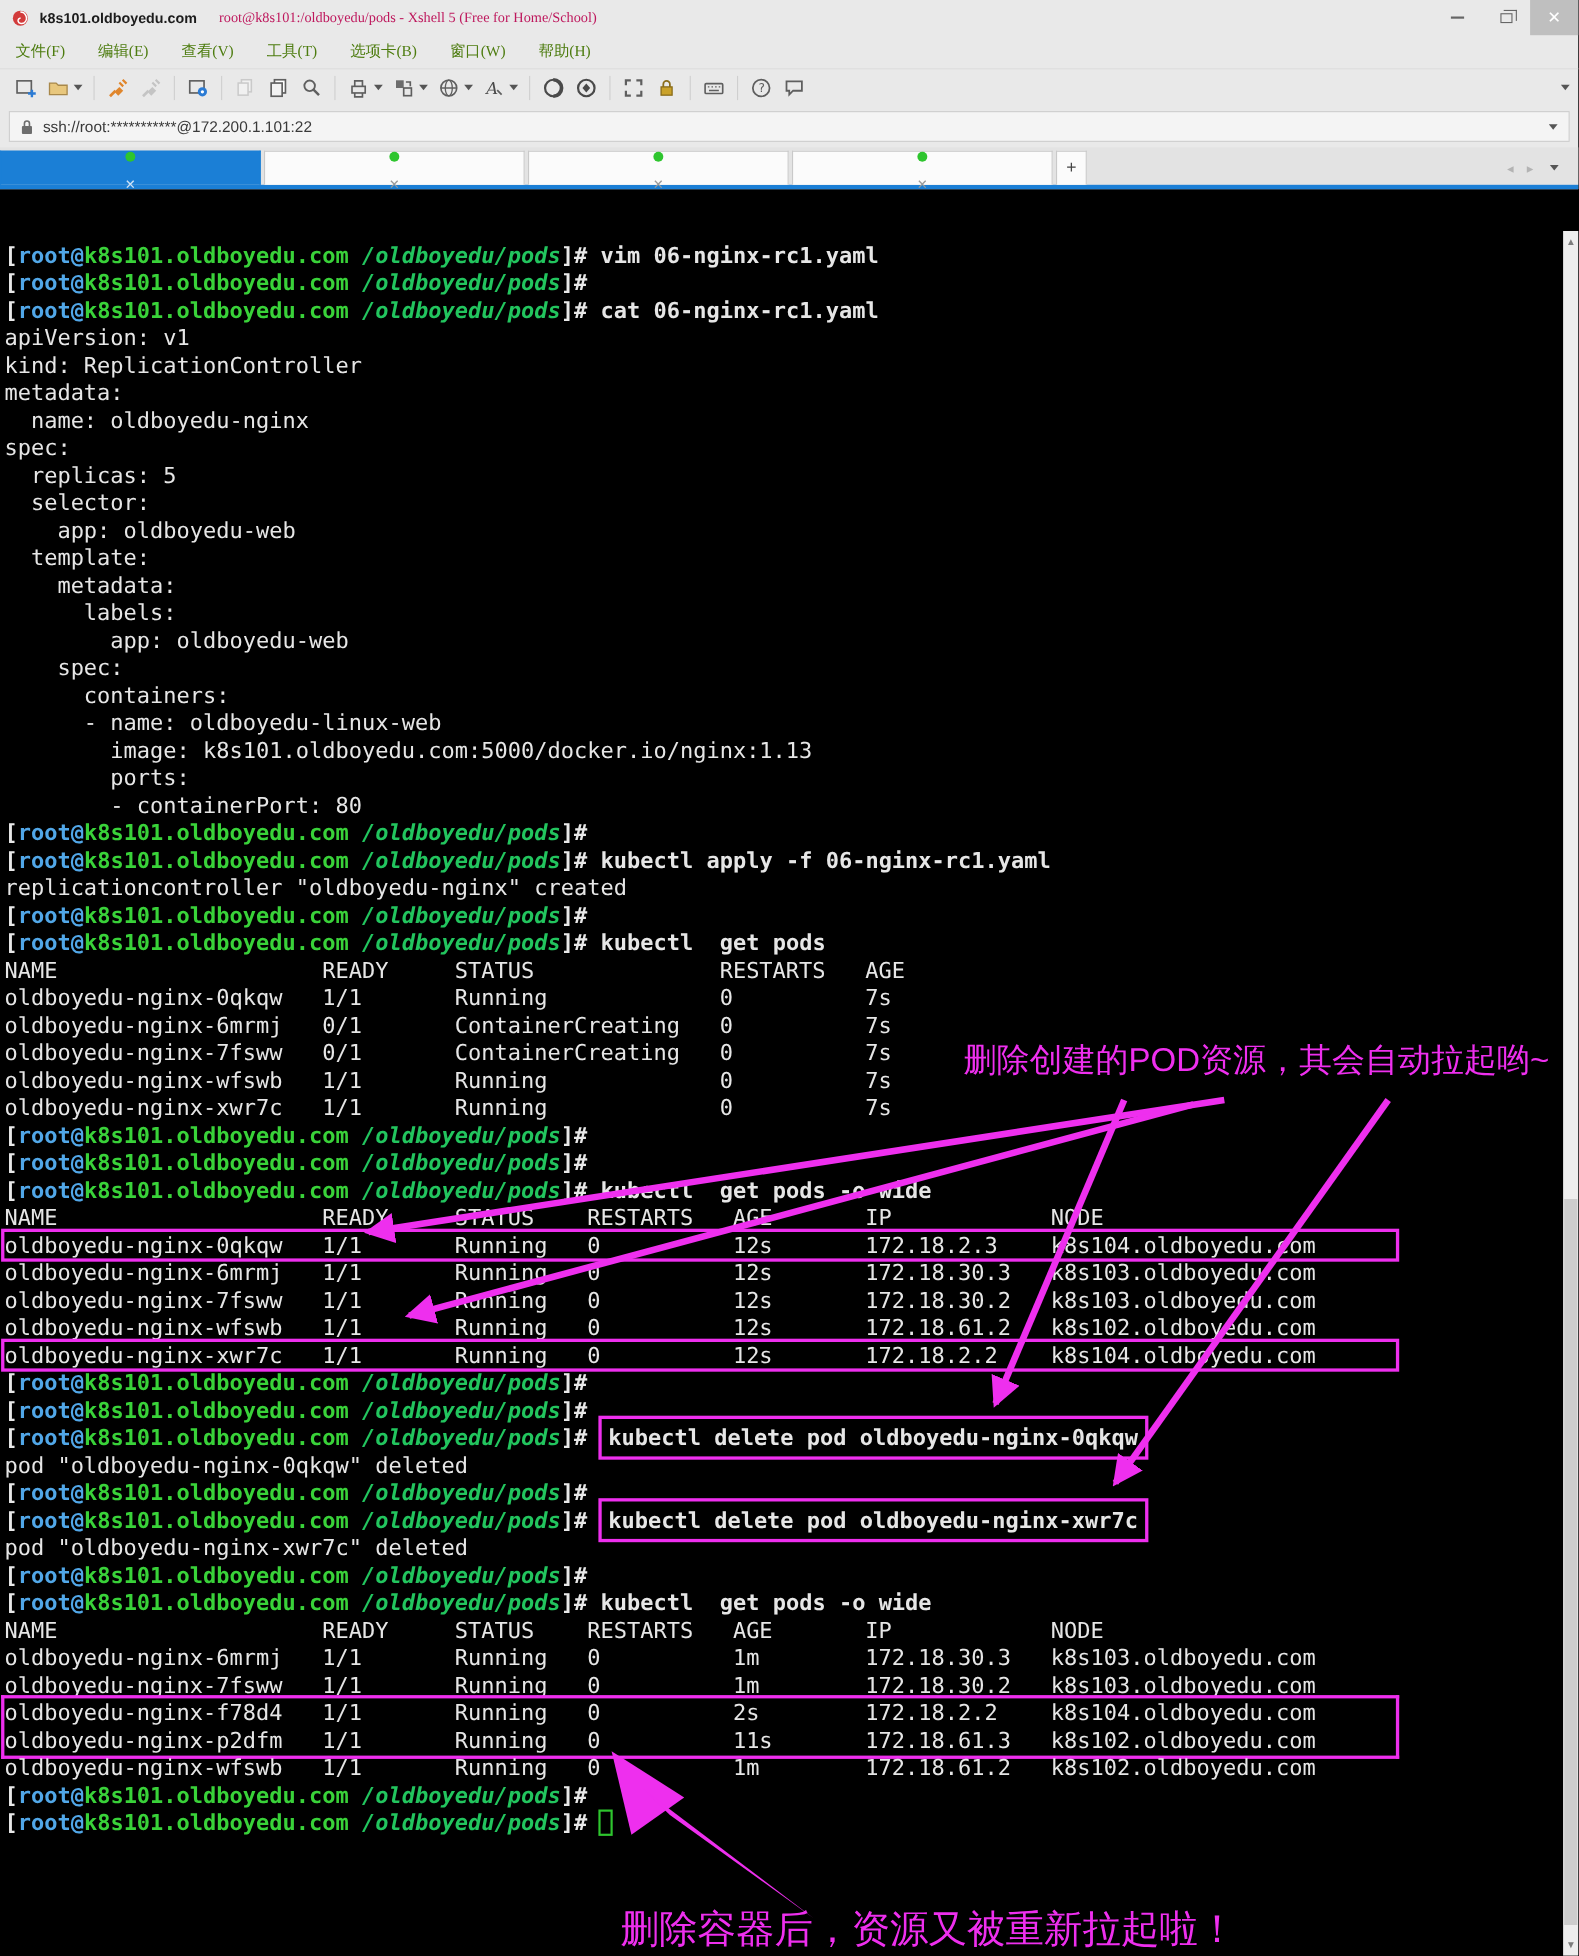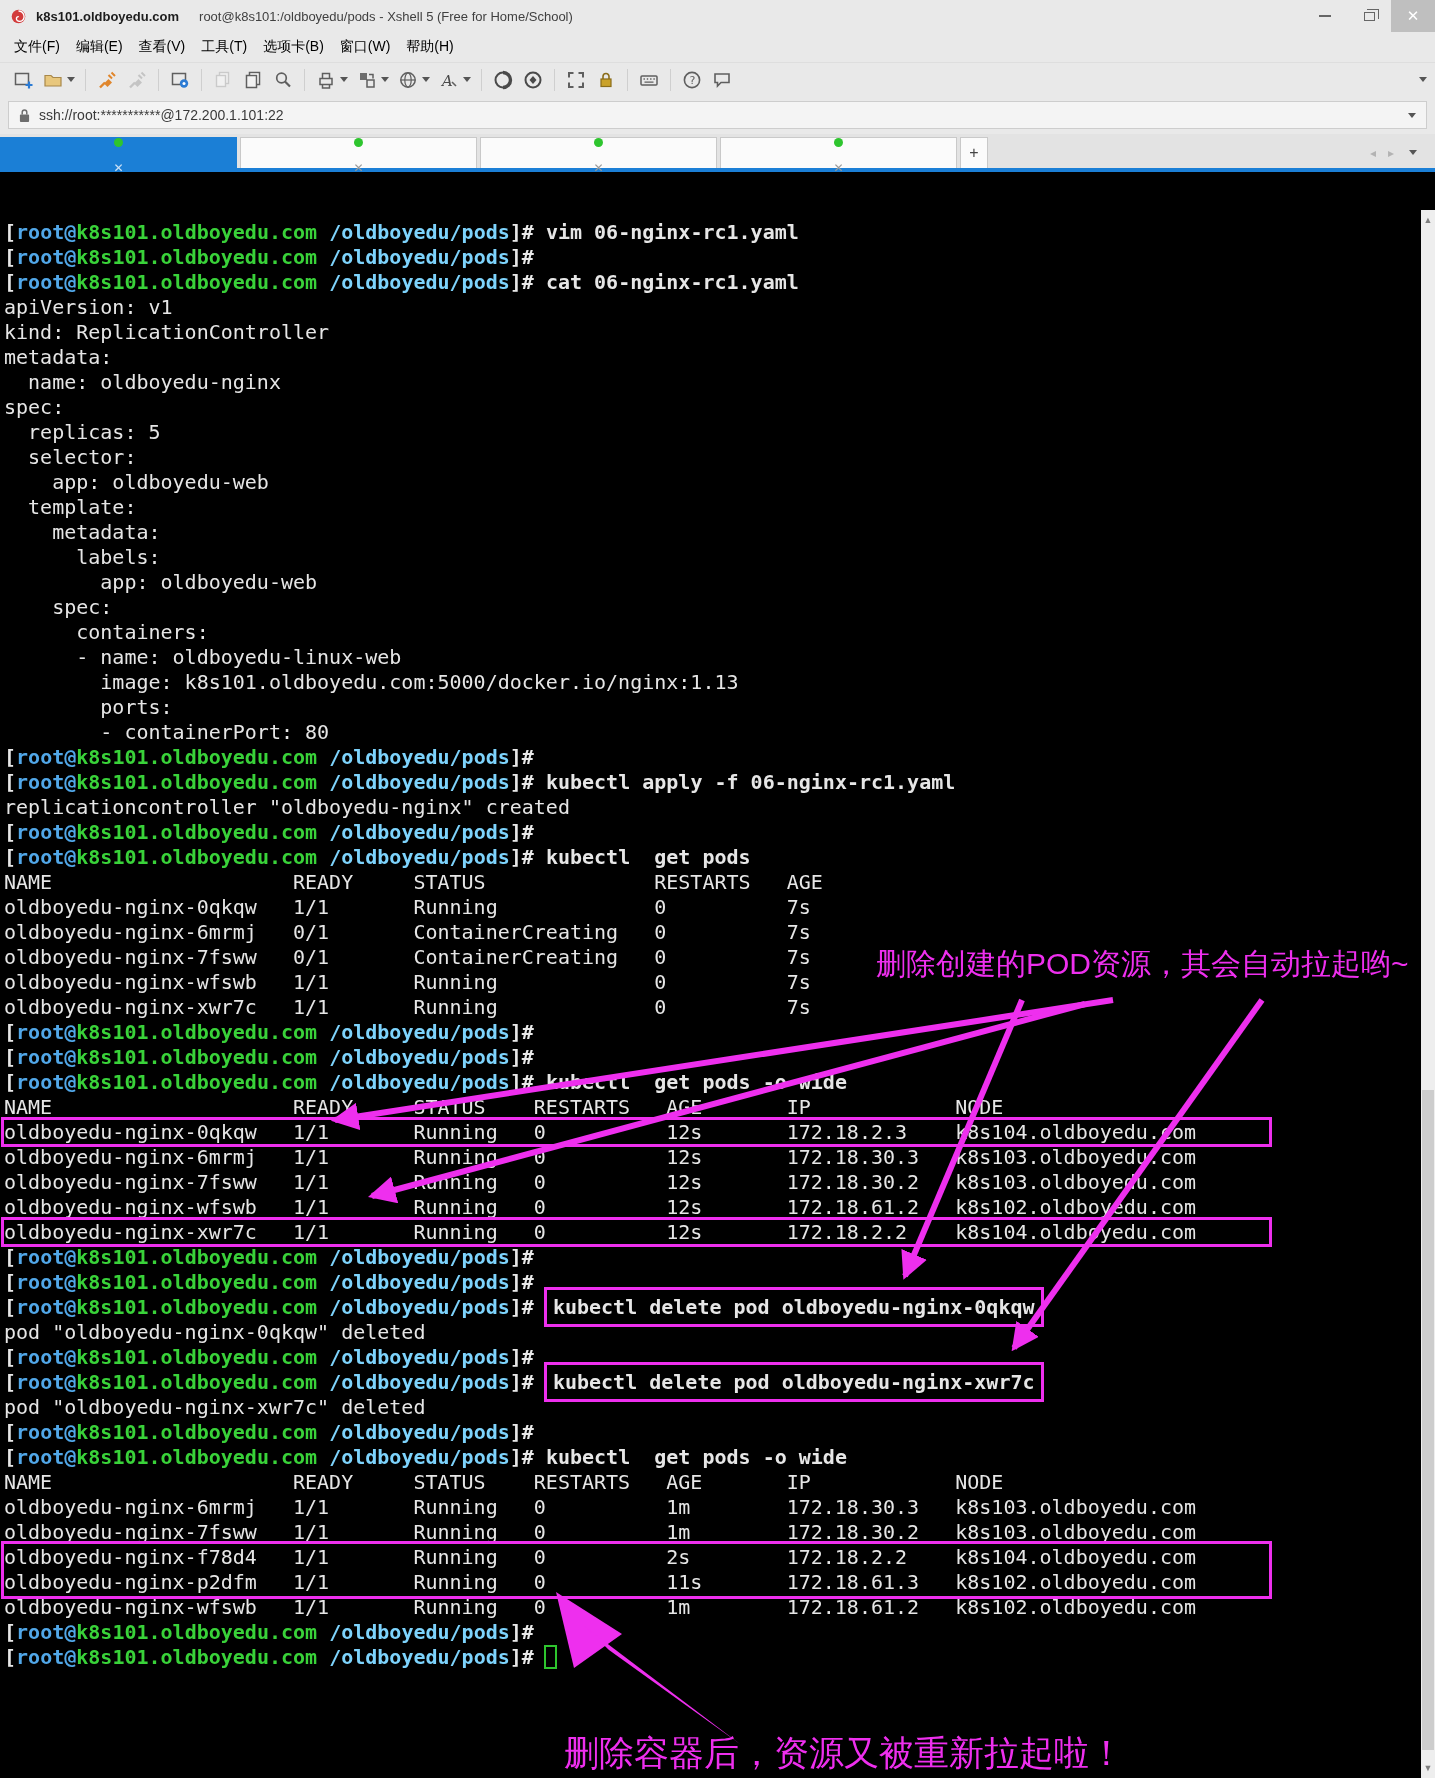--- a/index.html
+++ b/index.html
@@ -5,28 +5,28 @@
   :root{ --m:#ee2fee; --blue:#1b7fd6; }
   *{box-sizing:border-box;}
   html,body{margin:0;padding:0;}
   body{width:1435px;height:1778px;position:relative;overflow:hidden;background:#000;
        font-family:"Liberation Sans","DejaVu Sans",sans-serif;}
   
   .chrome{background:#e9e9e9;}
   .titlebar{height:32px;display:flex;align-items:center;padding:0 0 0 10px;}
   .logo{width:17px;height:17px;margin-right:9px;flex:0 0 auto;}
   .title-host{font-size:13px;font-weight:bold;color:#1c1c1c;}
-  .title-rest{font-size:13px;color:#404040;margin-left:20px;}
+  .title-rest{font-size:13px;color:#be185d;margin-left:20px;font-family:Liberation Serif, serif;}
   .win-ctrls{margin-left:auto;display:flex;height:32px;}
   .wbtn{width:44px;height:32px;display:flex;align-items:center;justify-content:center;color:#555;}
   .wbtn.close{background:#bfbfbf;color:#fff;font-size:15px;}
   .min-glyph{width:12px;height:2px;background:#666;}
   .restore-glyph{width:11px;height:9px;border:1.5px solid #666;position:relative;background:#e9e9e9;}
   .restore-glyph:before{content:"";position:absolute;left:2px;top:-4px;width:11px;height:9px;border:1.5px solid #666;border-bottom:none;border-left:none;}
-  .menubar{height:30px;display:flex;align-items:center;gap:16px;padding:0 14px;font-size:14px;color:#000000;}
+  .menubar{height:30px;display:flex;align-items:center;gap:30px;padding:0 14px;font-size:14px;color:#4d7c0f;font-family:Liberation Serif, serif;}
   .menu-item{cursor:default;}
   .toolbar{height:34px;display:flex;align-items:center;padding:0 8px;border-top:1px solid #dedede;}
   .tbtn{display:flex;align-items:center;padding:2px 3px;margin:0 1px;}
   .tbtn.dis{opacity:.38;}
   .tbtn svg{width:22px;height:22px;}
   .caret{width:0;height:0;border-left:4px solid transparent;border-right:4px solid transparent;border-top:5px solid #555;margin-left:3px;}
   .tsep{width:1px;height:22px;background:#cfcfcf;margin:0 6px;}
   .tb-overflow{margin-left:auto;}
   .addrbar{height:38px;padding:5px 8px;}
   .addrfield{height:28px;background:#f4f4f4;border:1px solid #cdcdcd;display:flex;align-items:center;padding:0 10px;gap:9px;}
@@ -51,21 +51,21 @@
   .tab-nav .drop{color:#555;}
   .bluestrip{height:4px;background:var(--blue);}
   
   .terminal{position:absolute;left:0;top:210px;width:1421px;height:1568px;background:#000;overflow:hidden;}
   pre.term{margin:0;padding:10px 0 0 4px;font-family:"DejaVu Sans Mono",monospace;
            font-size:20px;line-height:25px;color:#e6e6e6;}
   .tline{height:25px;white-space:pre;position:relative;}
   .pr{font-weight:bold;}
   .c-b{color:#51a7e8;}
   .c-g{color:#39d239;}
-  .c-r{color:#7dd3fc;}
+  .c-r{color:#22c55e;font-style:italic;}
   .wb{color:#e8e8e8;}
   .cmd{font-weight:bold;color:#e6e6e6;}
   .cur{display:inline-block;width:13px;height:24px;border:2px solid #2ec52e;vertical-align:middle;margin-left:10px;transform:translateY(-2px);}
   
   .bx-row:before,.bx-start:before,.bx-end:before{content:"";position:absolute;left:-3px;right:149px;pointer-events:none;border:3px solid var(--m);}
   .bx-row:before{top:-3px;bottom:-2px;}
   .bx-start:before{top:-4px;bottom:0;border-bottom:none;}
   .bx-end:before{top:0;bottom:-4px;border-top:none;}
   .cmdbox{position:relative;padding:0 7px;}
   .cmdbox:before{content:"";position:absolute;left:-2px;right:-2px;top:-8px;bottom:-8px;border:3px solid var(--m);pointer-events:none;}

